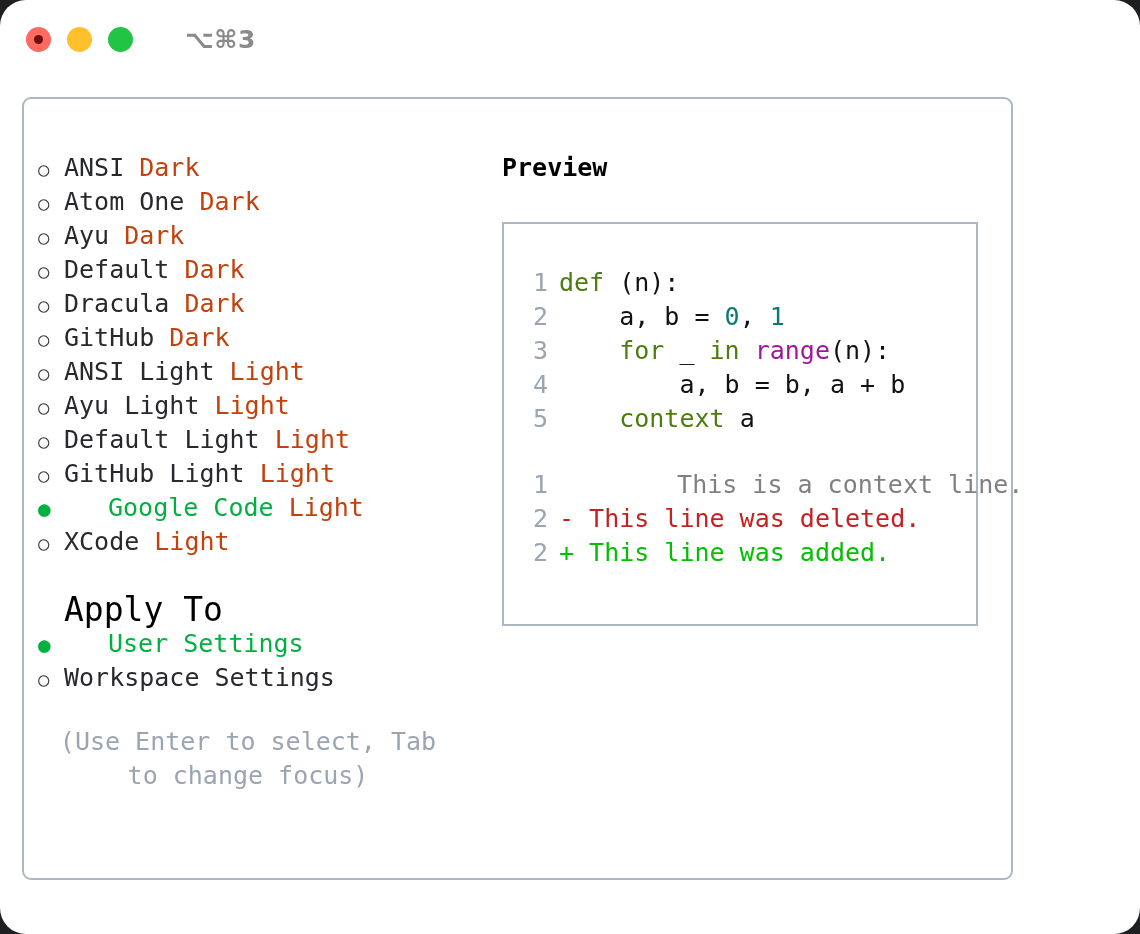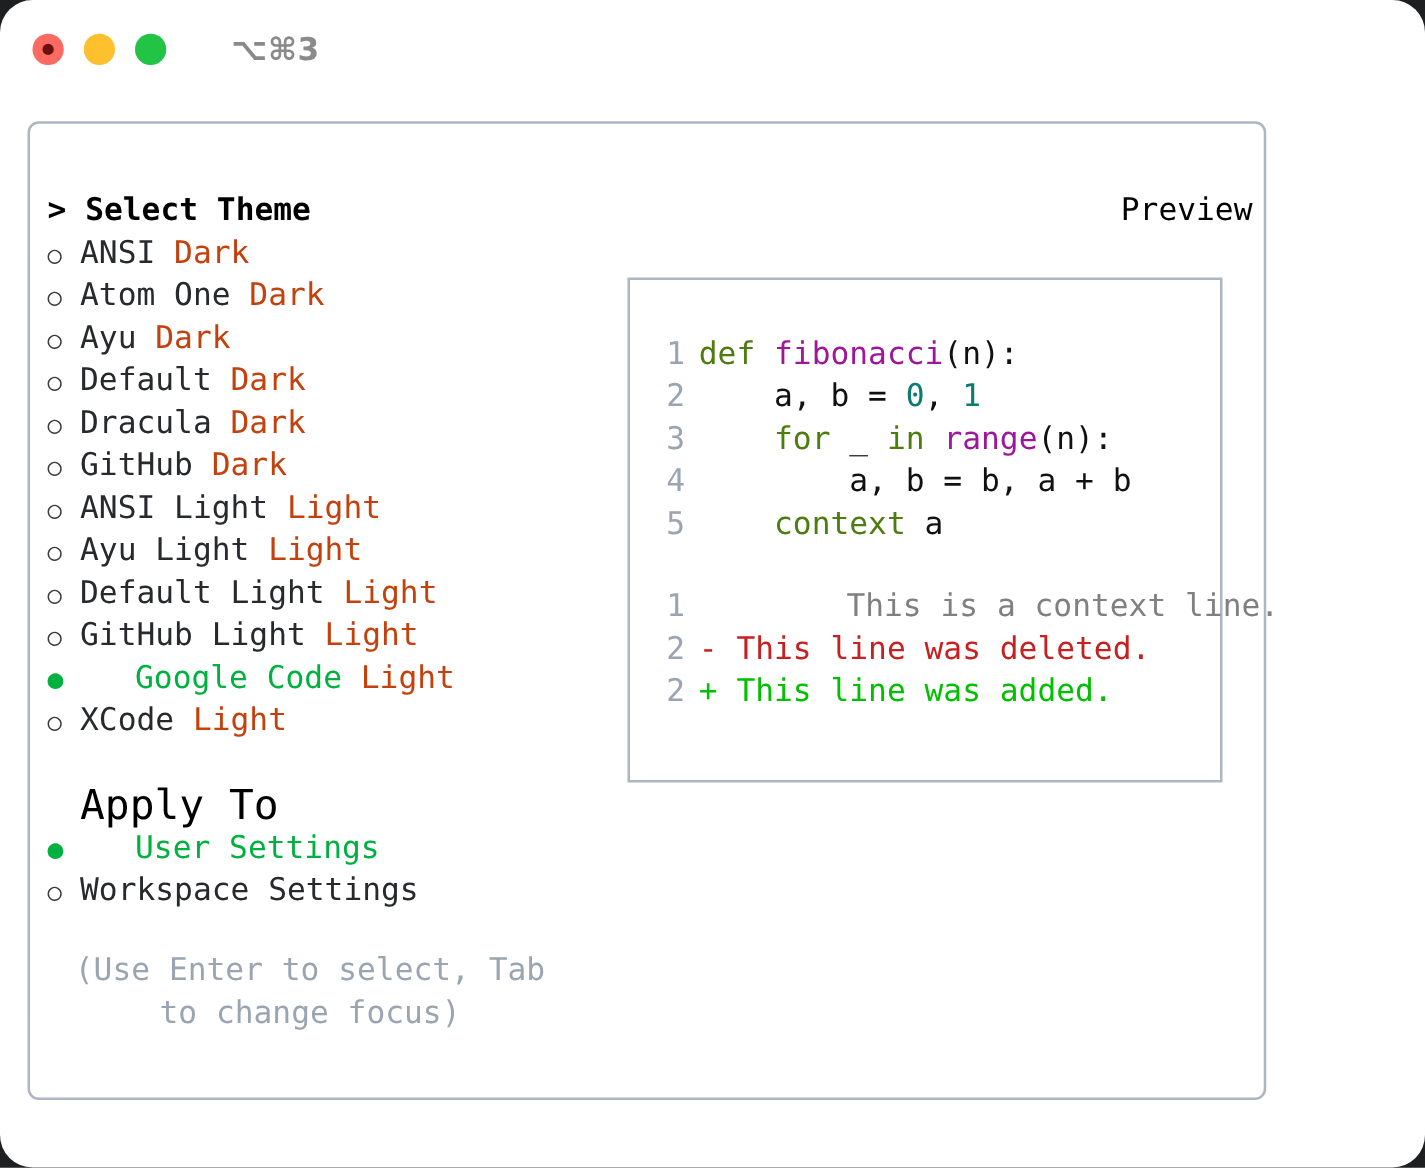--- a/index.html
+++ b/index.html
@@ -151,26 +151,25 @@
 
   
   .right-col {
     position: absolute;
     left: 478px;
     top: 52px;
     width: 500px;
   }
   .preview-head {
     font-size: 25px;
-    font-weight: normal;
+    font-weight: bold;
     color: #000000;
     line-height: 34px;
     height: 34px;
     white-space: pre;
-    text-align: right;
   }
   .code-box {
     margin-top: 37px;
     width: 476px;
     height: 404px;
     border: 2px solid #aeb6c2;
     box-sizing: border-box;
     background: #ffffff;
     padding: 42px 0 0 14px;
   }
@@ -206,21 +205,20 @@
     <div class="dot dot-red"></div>
     <div class="dot dot-yellow"></div>
     <div class="dot dot-green"></div>
     <div class="shortcut">⌥⌘3</div>
   </div>
 
   <div class="panel">
     <div class="content">
 
       <div class="left-col">
-        <div class="section-head">&gt; Select Theme</div>
         <div id="theme-list">
             <div class="opt-row"><span class="marker">○</span><span class="opt-label">ANSI</span><span class="opt-suffix"> Dark</span></div>
             <div class="opt-row"><span class="marker">○</span><span class="opt-label">Atom One</span><span class="opt-suffix"> Dark</span></div>
             <div class="opt-row"><span class="marker">○</span><span class="opt-label">Ayu</span><span class="opt-suffix"> Dark</span></div>
             <div class="opt-row"><span class="marker">○</span><span class="opt-label">Default</span><span class="opt-suffix"> Dark</span></div>
             <div class="opt-row"><span class="marker">○</span><span class="opt-label">Dracula</span><span class="opt-suffix"> Dark</span></div>
             <div class="opt-row"><span class="marker">○</span><span class="opt-label">GitHub</span><span class="opt-suffix"> Dark</span></div>
             <div class="opt-row"><span class="marker">○</span><span class="opt-label">ANSI Light</span><span class="opt-suffix"> Light</span></div>
             <div class="opt-row"><span class="marker">○</span><span class="opt-label">Ayu Light</span><span class="opt-suffix"> Light</span></div>
             <div class="opt-row"><span class="marker">○</span><span class="opt-label">Default Light</span><span class="opt-suffix"> Light</span></div>
@@ -237,21 +235,21 @@
             <div class="opt-row"><span class="marker">○</span><span class="opt-label">Workspace Settings</span></div>
           </div>
 
         <div class="hint">(Use Enter to select, Tab to change focus)</div>
       </div>
 
       <div class="right-col">
         <div class="preview-head">Preview</div>
         <div class="code-box">
           <div id="code-lines">
-              <div class="code-line"><span class="ln">1</span><span class="kw">def </span><span class="fn">fibonacci</span><span class="code-txt">(n):</span></div>
+              <div class="code-line"><span class="ln">1</span><span class="kw">def </span><span class="code-txt">(n):</span></div>
               <div class="code-line"><span class="ln">2</span><span class="code-txt">    a, b = </span><span class="num">0</span><span class="code-txt">, </span><span class="num">1</span></div>
               <div class="code-line"><span class="ln">3</span><span class="code-txt">    </span><span class="kw">for</span><span class="code-txt"> _ </span><span class="kw">in</span><span class="code-txt"> </span><span class="fn">range</span><span class="code-txt">(n):</span></div>
               <div class="code-line"><span class="ln">4</span><span class="code-txt">        a, b = b, a + b</span></div>
               <div class="code-line"><span class="ln">5</span><span class="code-txt">    </span><span class="kw">context</span><span class="code-txt"> a</span></div>
             </div>
           <div class="gap"></div>
           <div id="diff-lines">
               <div class="code-line"><span class="ln">1</span><span class="d-ctx">  </span><span class="d-ctx">This is a context line.</span></div>
               <div class="code-line"><span class="ln">2</span><span class="d-del">- </span><span class="d-del">This line was deleted.</span></div>
               <div class="code-line"><span class="ln">2</span><span class="d-add">+ </span><span class="d-add">This line was added.</span></div>

